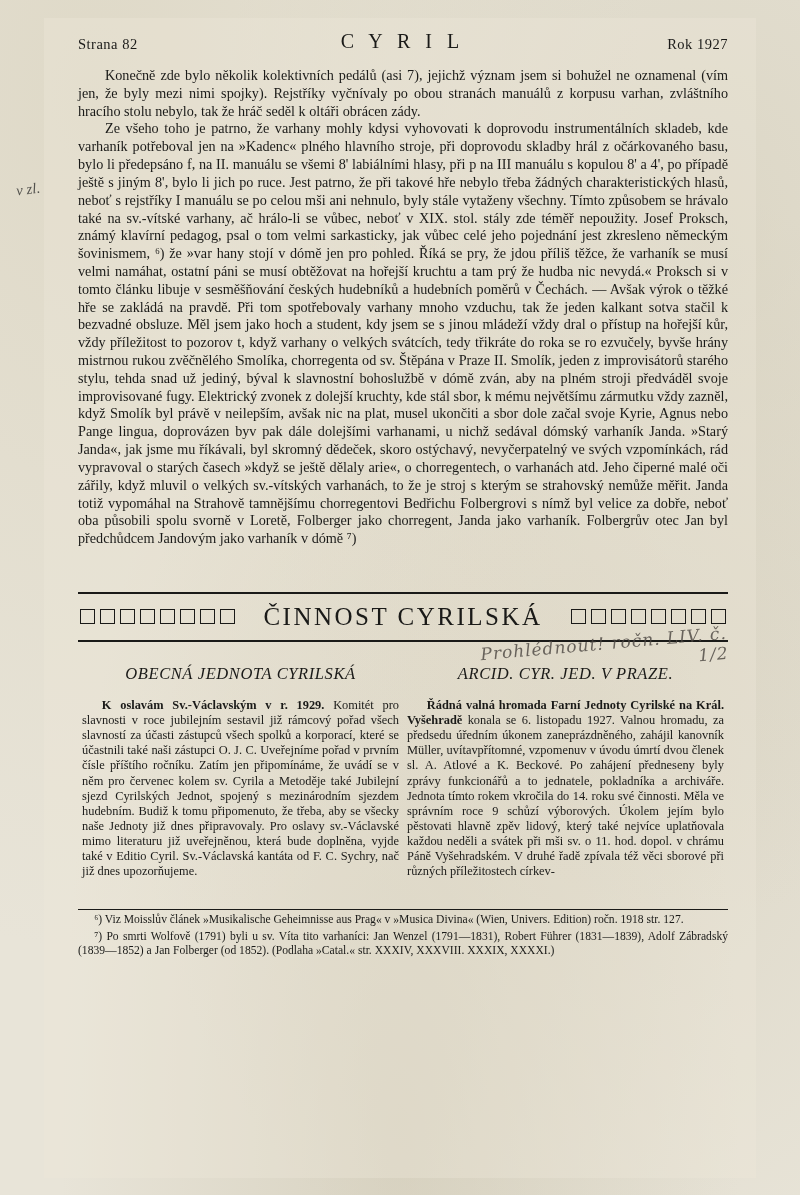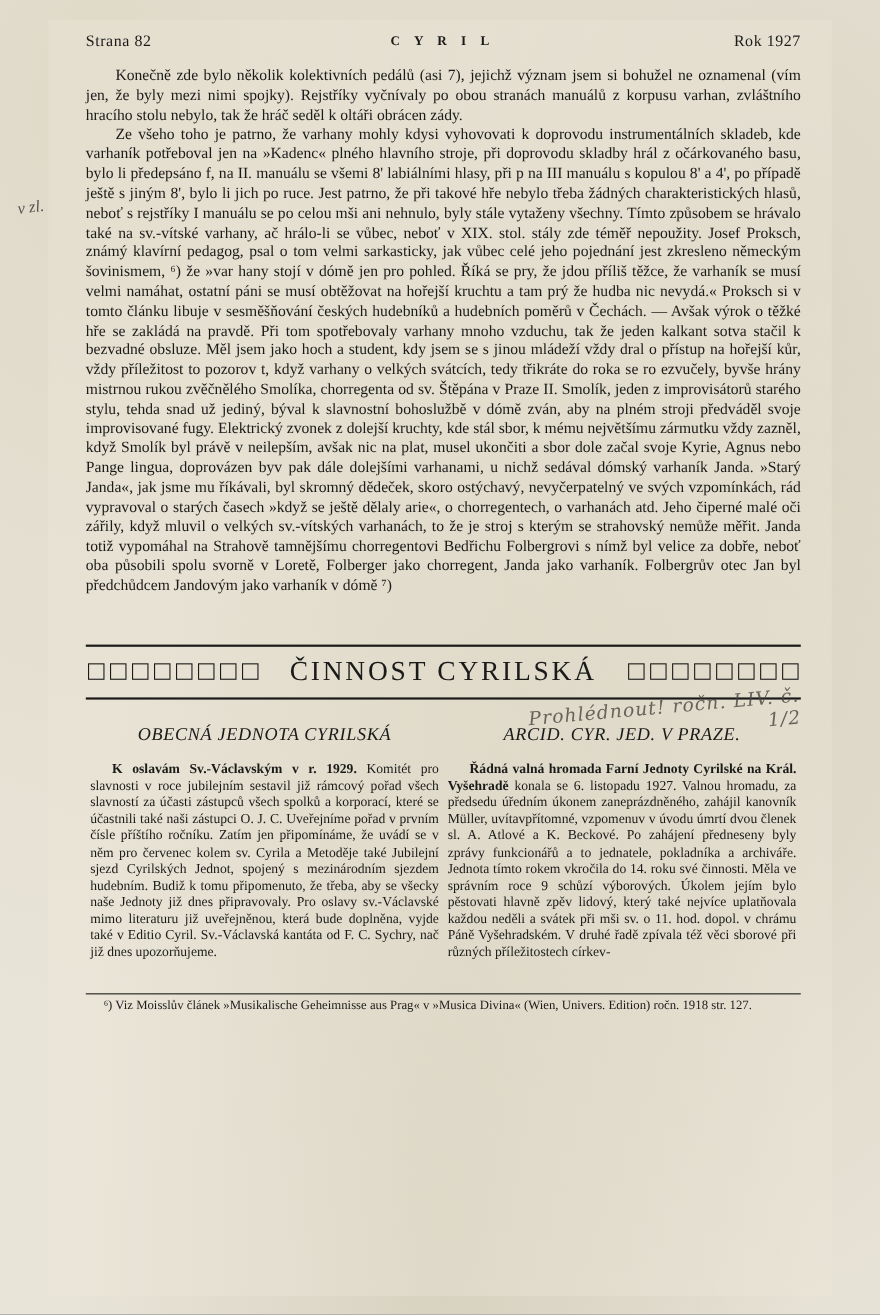--- a/index.html
+++ b/index.html
@@ -41,29 +41,28 @@
     position: absolute;
     left: 78px;
     top: 30px;
     width: 650px;
   }
 
   
   .running-head {
     display: flex;
     justify-content: space-between;
-    align-items: flex-start;
+    align-items: flex-end;
     font-size: 14.5px;
     letter-spacing: 0.5px;
     margin-bottom: 14px;
   }
   .running-head .center {
     letter-spacing: 5px;
-    font-size: 12px;
-    font-weight: bold;
+    font-size: 20px;
   }
 
   
   .body-text {
     font-size: 14.2px;
     line-height: 1.255;
     text-align: justify;
     hyphens: auto;
   }
   .body-text p {
@@ -234,16 +233,17 @@
         <div class="col-body">
           <p><span class="lead">Řádná valná hromada Farní Jednoty Cyrilské na Král. Vyšehradě</span>
             <span>konala se 6. listopadu 1927. Valnou hromadu, za předsedu úředním úkonem zaneprázdněného, zahájil kanovník Müller, uvítavpřítomné, vzpomenuv v úvodu úmrtí dvou členek sl. A. Atlové a K. Beckové. Po zahájení předneseny byly zprávy funkcionářů a to jednatele, pokladníka a archiváře. Jednota tímto rokem vkročila do 14. roku své činnosti. Měla ve správním roce 9 schůzí výborových. Úkolem jejím bylo pěstovati hlavně zpěv lidový, který také nejvíce uplatňovala každou neděli a svátek při mši sv. o 11. hod. dopol. v chrámu Páně Vyšehradském. V druhé řadě zpívala též věci sborové při různých příležitostech církev-</span>
           </p>
         </div>
       </div>
     </div>
 
     <div class="footnotes">
       <p>⁶) Viz Moisslův článek »Musikalische Geheimnisse aus Prag« v »Musica Divina« (Wien, Univers. Edition) ročn. 1918 str. 127.</p>
+      <p>⁷) Po smrti Wolfově (1791) byli u sv. Víta tito varhaníci: Jan Wenzel (1791—1831), Robert Führer (1831—1839), Adolf Zábradský (1839—1852) a Jan Folberger (od 1852). (Podlaha »Catal.« str. XXXIV, XXXVIII. XXXIX, XXXXI.)</p>
     </div>
 
   </div>
 </div>
 
 </body></html>

